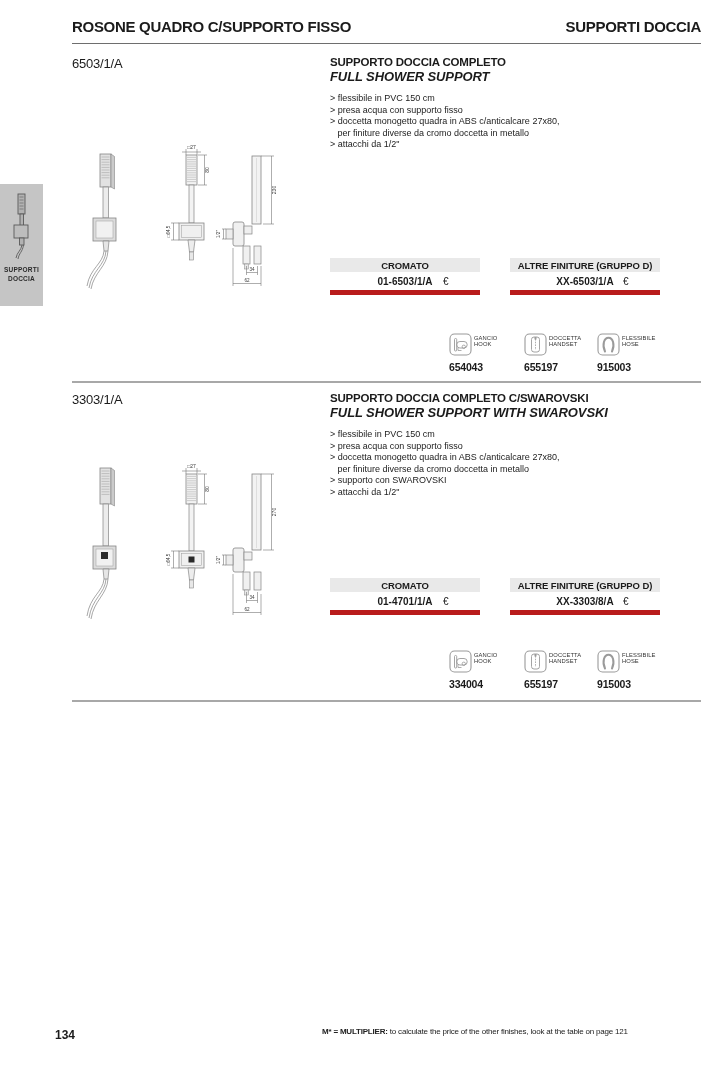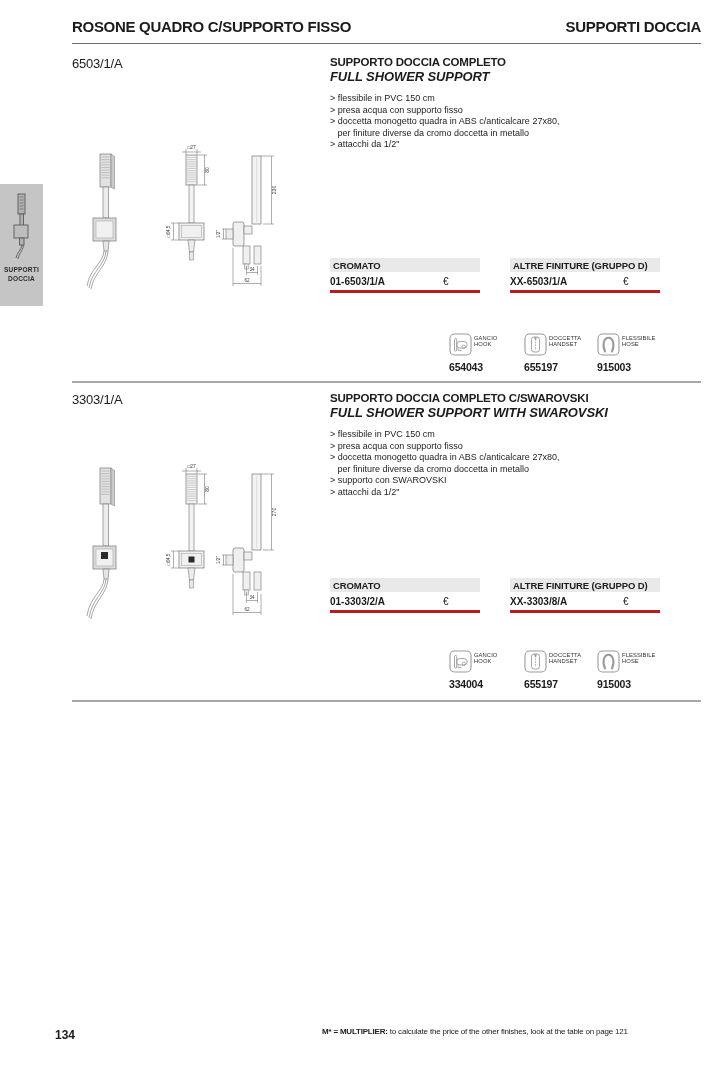--- a/index.html
+++ b/index.html
@@ -17,24 +17,24 @@
   .tab .tlbl{position:absolute;left:0;top:81px;width:43px;text-align:center;font-size:6.5px;font-weight:bold;line-height:9px;color:#2b2b2b;letter-spacing:0.2px;}
   
   .pcode{position:absolute;left:72px;font-size:13px;font-weight:normal;letter-spacing:-0.2px;}
   .pinfo{position:absolute;left:330px;width:365px;}
   .ptitle{font-size:11.5px;font-weight:bold;letter-spacing:-0.2px;}
   .psub{font-size:13px;font-weight:bold;font-style:italic;margin-top:1px;letter-spacing:-0.1px;}
   .feats{margin-top:9px;}
   .feat{font-size:9px;line-height:11.5px;white-space:pre;color:#222;}
   
   .ptable{position:absolute;left:330px;width:371px;}
-  .pcol{position:absolute;top:0;width:150px;}
+  .pcol{position:absolute;top:0;width:150px;text-align:center;}
   .pcol.c2{left:180px;}
   .phead{background:#e9e9e9;font-size:9.5px;font-weight:bold;padding:2px 3px 1px 3px;letter-spacing:-0.1px;}
-  .prow{position:relative;font-size:10px;font-weight:bold;padding:4px 0 3px 0;border-bottom:3px solid #b91c1c;}
+  .prow{position:relative;font-size:10px;font-weight:bold;padding:4px 0 3px 0;border-bottom:5px solid #b91c1c;}
   .prow .euro{position:absolute;left:113px;top:4px;font-weight:normal;}
   
   .accrow{position:absolute;left:449px;width:240px;height:48px;}
   .acc{position:absolute;top:0;width:74px;}
   .acc.a2{left:75px;} .acc.a3{left:148px;}
   .acctop{display:flex;align-items:flex-start;}
   .accicon{flex:0 0 auto;}
   .acclbl{margin-left:2px;padding-top:2px;font-size:5.8px;line-height:6.4px;color:#333;letter-spacing:0.1px;}
   .acccode{margin-top:5px;font-size:10.5px;font-weight:bold;letter-spacing:-0.2px;}
   
@@ -301,21 +301,21 @@
       <line class="dim" x1="183" y1="136" x2="183" y2="157"></line>
       <line class="dim" x1="155" y1="154.5" x2="183" y2="154.5"></line>
       <text class="dimtxt sm" x="169" y="152.5" text-anchor="middle">62</text>
     </g>
   </svg>
 
   <div class="ptable" style="top:578px;">
     <div class="pcol">
       <div class="phead">CROMATO</div>
       <div class="prow">
-        <span>01-3303/2/A</span>
+        <span>01-4701/1/A</span>
         <span class="euro">€</span>
       </div>
     </div>
     <div class="pcol c2">
       <div class="phead">ALTRE FINITURE (GRUPPO D)</div>
       <div class="prow">
         <span>XX-3303/8/A</span>
         <span class="euro">€</span>
       </div>
     </div>

